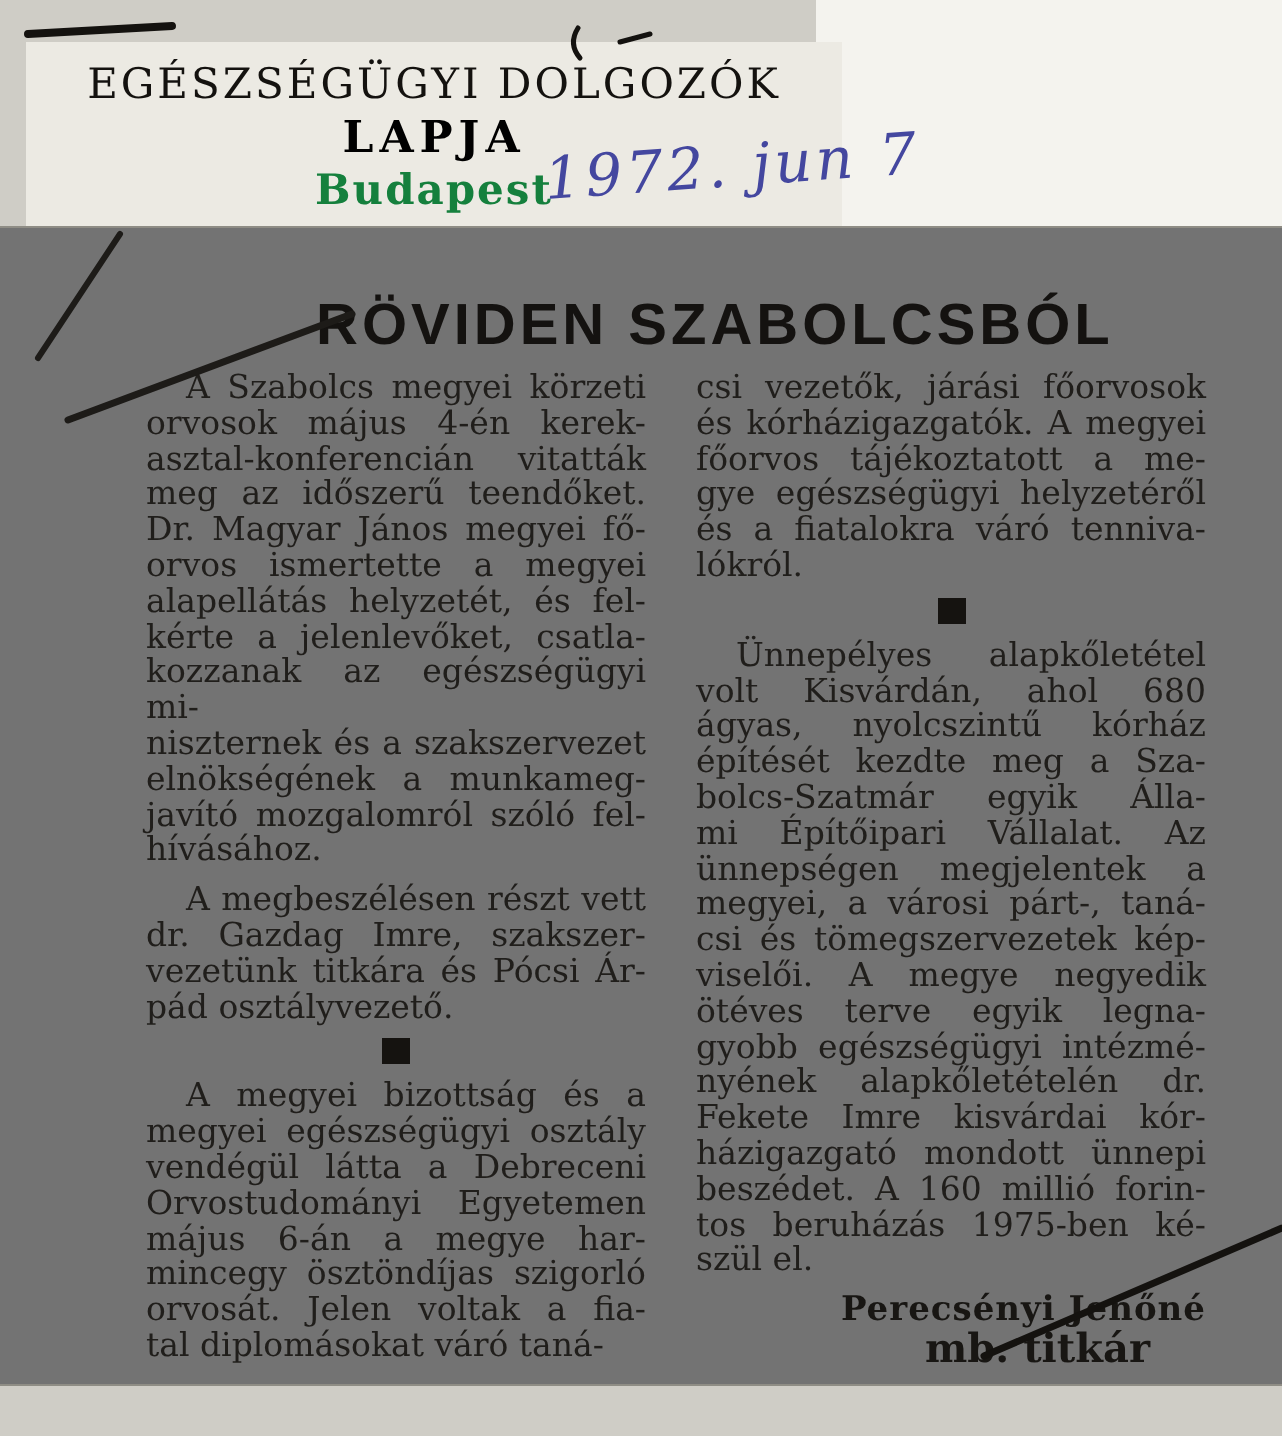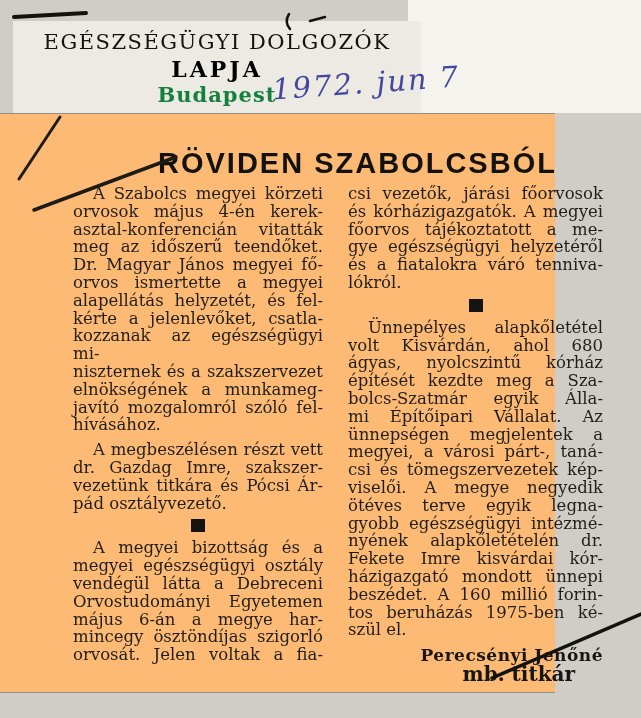--- a/index.html
+++ b/index.html
@@ -11,22 +11,22 @@
   .top-white{position:absolute;left:408px;top:0;width:233px;height:113px;background:#f4f3ee;}
 
   
   .slip{position:absolute;left:13px;top:21px;width:408px;height:92px;
         background:#eceae3;border-bottom:1px solid #9a9891;text-align:center;}
   .mast1{margin-top:9px;font-size:21px;font-weight:normal;letter-spacing:1.5px;color:#14120f;}
   .mast2{margin-top:2px;font-size:22px;font-weight:bold;letter-spacing:3px;color:#000000;}
   .mast3{margin-top:0px;font-size:21px;font-weight:bold;letter-spacing:1px;color:#15803d;}
 
   
-  .clip{position:absolute;left:0;top:113px;width:555px;height:578px;
-        background:#fdba74;border-top:1px solid #8f8d85;border-bottom:1px solid #8f8d85;}
+  .clip{position:absolute;left:0;top:113px;width:641px;height:578px;
+        background:#737373;border-top:1px solid #8f8d85;border-bottom:1px solid #8f8d85;}
 
   .headline{position:absolute;left:158px;top:33px;width:410px;
             font-family:"Liberation Sans", sans-serif;font-weight:900;
             font-size:29px;letter-spacing:2px;color:#141210;white-space:nowrap;}
 
   .col{position:absolute;top:71px;color:#201e1b;}
   .col-left{left:73px;width:250px;}
   .col-right{left:348px;width:255px;}
   .para{margin:0 0 7px 0;}
   .bodyline{font-size:16.5px;line-height:17.8px;text-align:justify;text-align-last:justify;
@@ -93,20 +93,21 @@
         </div>
         <div class="divider"><span class="sq"></span></div>
         <div class="para">
           <div class="bodyline indent">A megyei bizottság és a</div>
           <div class="bodyline">megyei egészségügyi osztály</div>
           <div class="bodyline">vendégül látta a Debreceni</div>
           <div class="bodyline">Orvostudományi Egyetemen</div>
           <div class="bodyline">május 6-án a megye har-</div>
           <div class="bodyline">mincegy ösztöndíjas szigorló</div>
           <div class="bodyline">orvosát. Jelen voltak a fia-</div>
+          <div class="bodyline lastline">tal diplomásokat váró taná-</div>
         </div>
       </div>
 
     <div class="col col-right" id="col-right">
 
     <div class="para">
           <div class="bodyline">csi vezetők, járási főorvosok</div>
           <div class="bodyline">és kórházigazgatók. A megyei</div>
           <div class="bodyline">főorvos tájékoztatott a me-</div>
           <div class="bodyline">gye egészségügyi helyzetéről</div>

